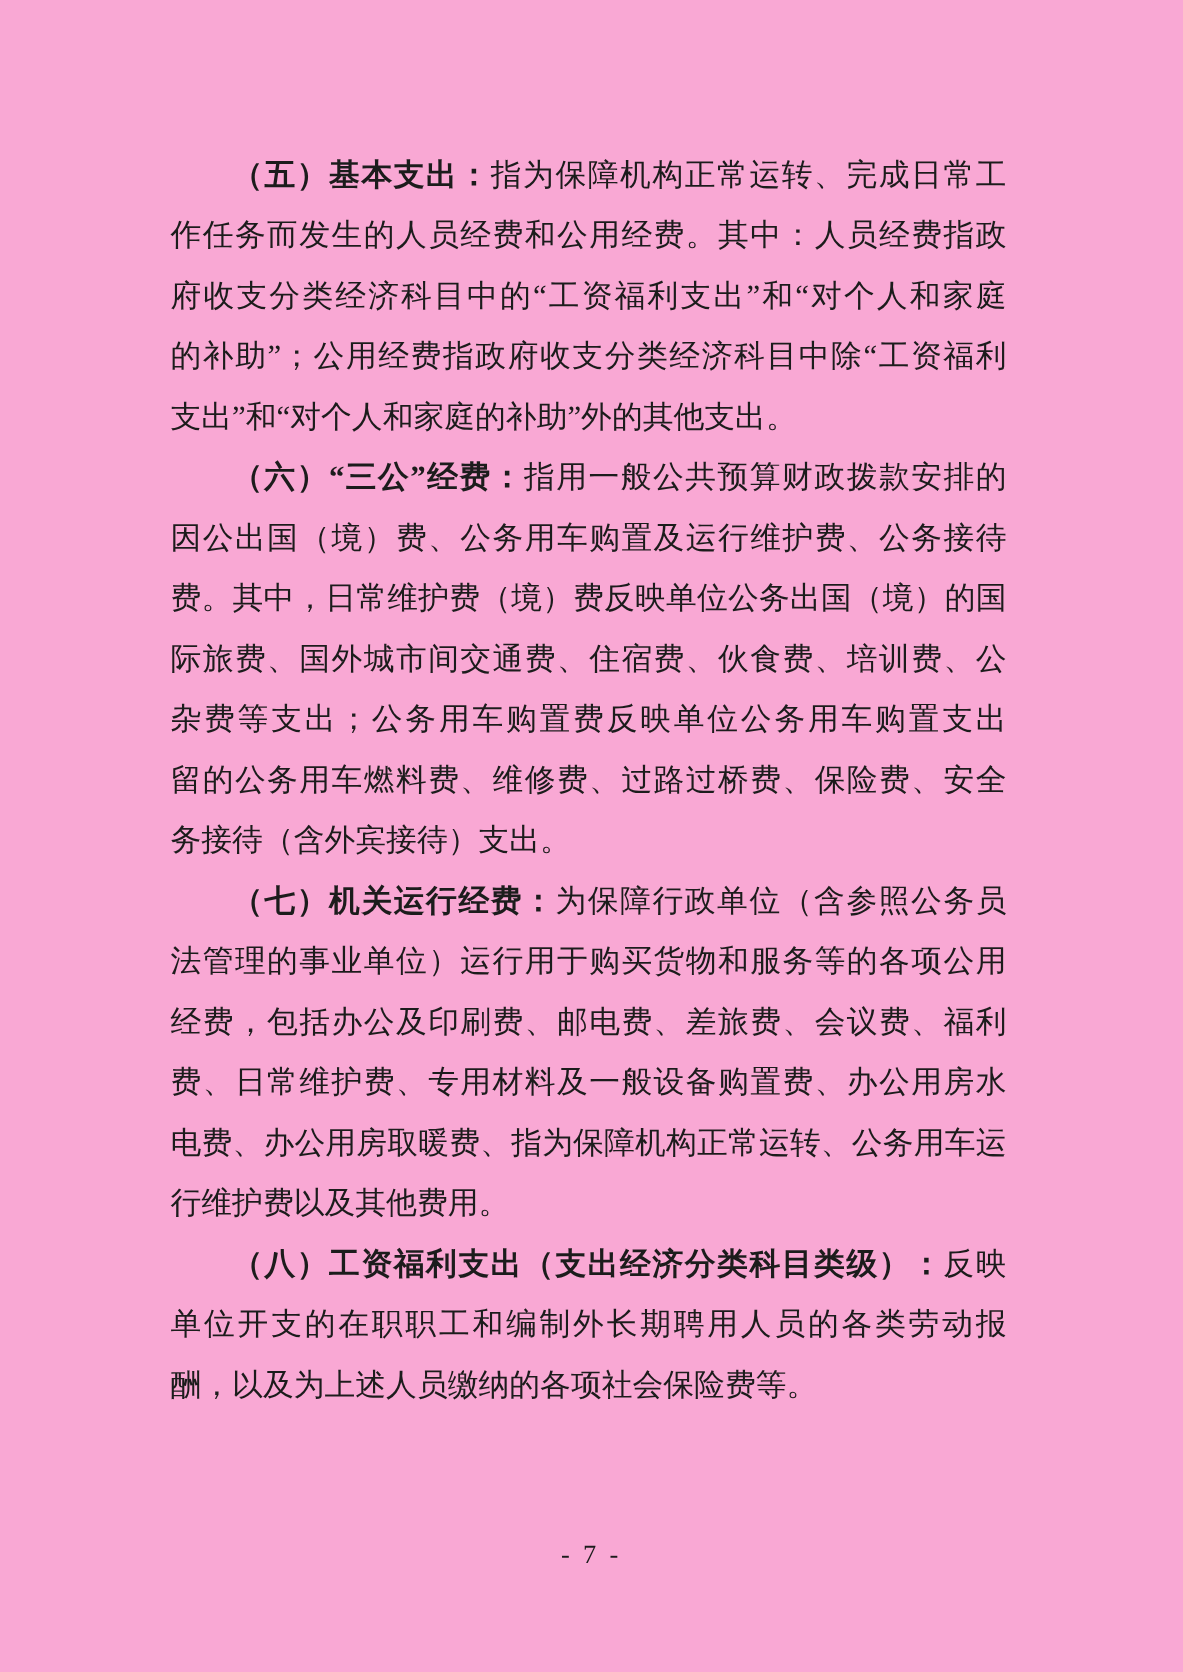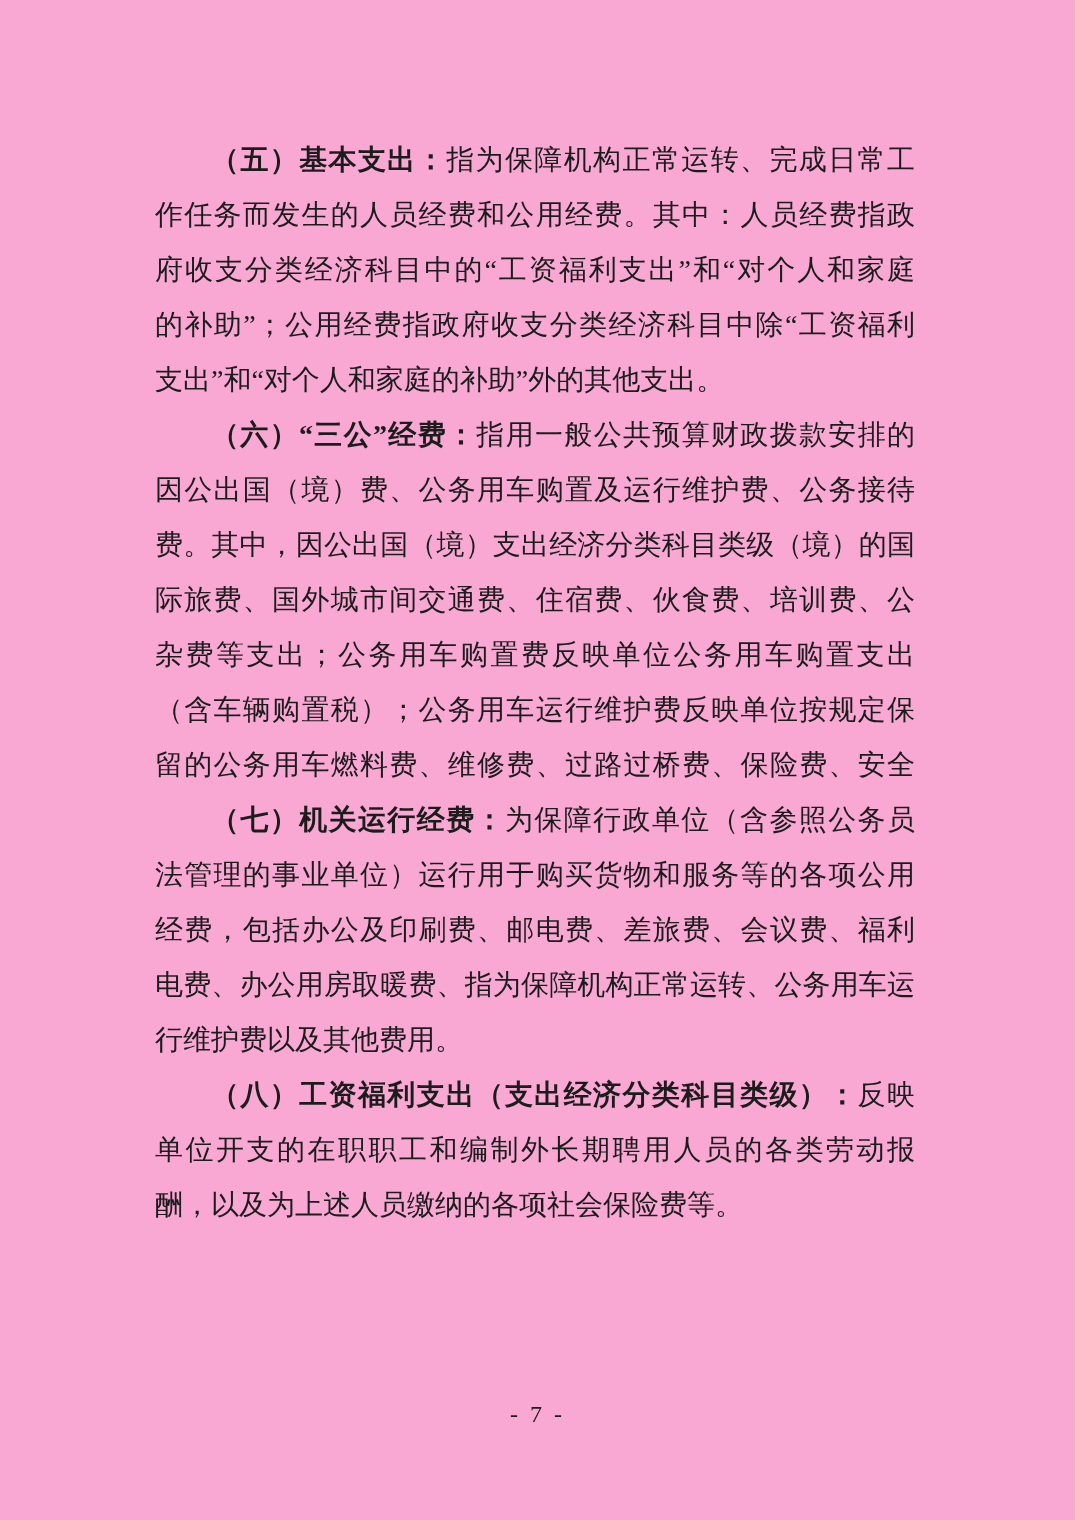--- a/index.html
+++ b/index.html
@@ -64,31 +64,32 @@
       <div class="line first"><span class="b">（五）基本支出：</span><span>指为保障机构正常运转、完成日常工</span></div>
       <div class="line"><span>作任务而发生的人员经费和公用经费。其中：人员经费指政</span></div>
       <div class="line"><span>府收支分类经济科目中的“工资福利支出”和“对个人和家庭</span></div>
       <div class="line"><span>的补助”；公用经费指政府收支分类经济科目中除“工资福利</span></div>
       <div class="line end"><span>支出”和“对个人和家庭的补助”外的其他支出。</span></div>
     </div>
 
     <div class="para">
       <div class="line first"><span class="b">（六）“三公”经费：</span><span>指用一般公共预算财政拨款安排的</span></div>
       <div class="line"><span>因公出国（境）费、公务用车购置及运行维护费、公务接待</span></div>
-      <div class="line"><span>费。其中，因公出国（境）支出经济分类科目类级（境）的国</span></div>
+      <div class="line"><span>费。其中，日常维护费（境）费反映单位公务出国（境）的国</span></div>
       <div class="line"><span>际旅费、国外城市间交通费、住宿费、伙食费、培训费、公</span></div>
       <div class="line"><span>杂费等支出；公务用车购置费反映单位公务用车购置支出</span></div>
-      <div class="line"><span>（含车辆购置税）；公务用车运行维护费反映单位按规定保</span></div>
       <div class="line"><span>留的公务用车燃料费、维修费、过路过桥费、保险费、安全</span></div>
+      <div class="line end"><span>务接待（含外宾接待）支出。</span></div>
     </div>
 
     <div class="para">
       <div class="line first"><span class="b">（七）机关运行经费：</span><span>为保障行政单位（含参照公务员</span></div>
       <div class="line"><span>法管理的事业单位）运行用于购买货物和服务等的各项公用</span></div>
       <div class="line"><span>经费，包括办公及印刷费、邮电费、差旅费、会议费、福利</span></div>
+      <div class="line"><span>费、日常维护费、专用材料及一般设备购置费、办公用房水</span></div>
       <div class="line"><span>电费、办公用房取暖费、指为保障机构正常运转、公务用车运</span></div>
       <div class="line end"><span>行维护费以及其他费用。</span></div>
     </div>
 
     <div class="para">
       <div class="line first"><span class="b">（八）工资福利支出（支出经济分类科目类级）：</span><span>反映</span></div>
       <div class="line"><span>单位开支的在职职工和编制外长期聘用人员的各类劳动报</span></div>
       <div class="line end"><span>酬，以及为上述人员缴纳的各项社会保险费等。</span></div>
     </div>
 

